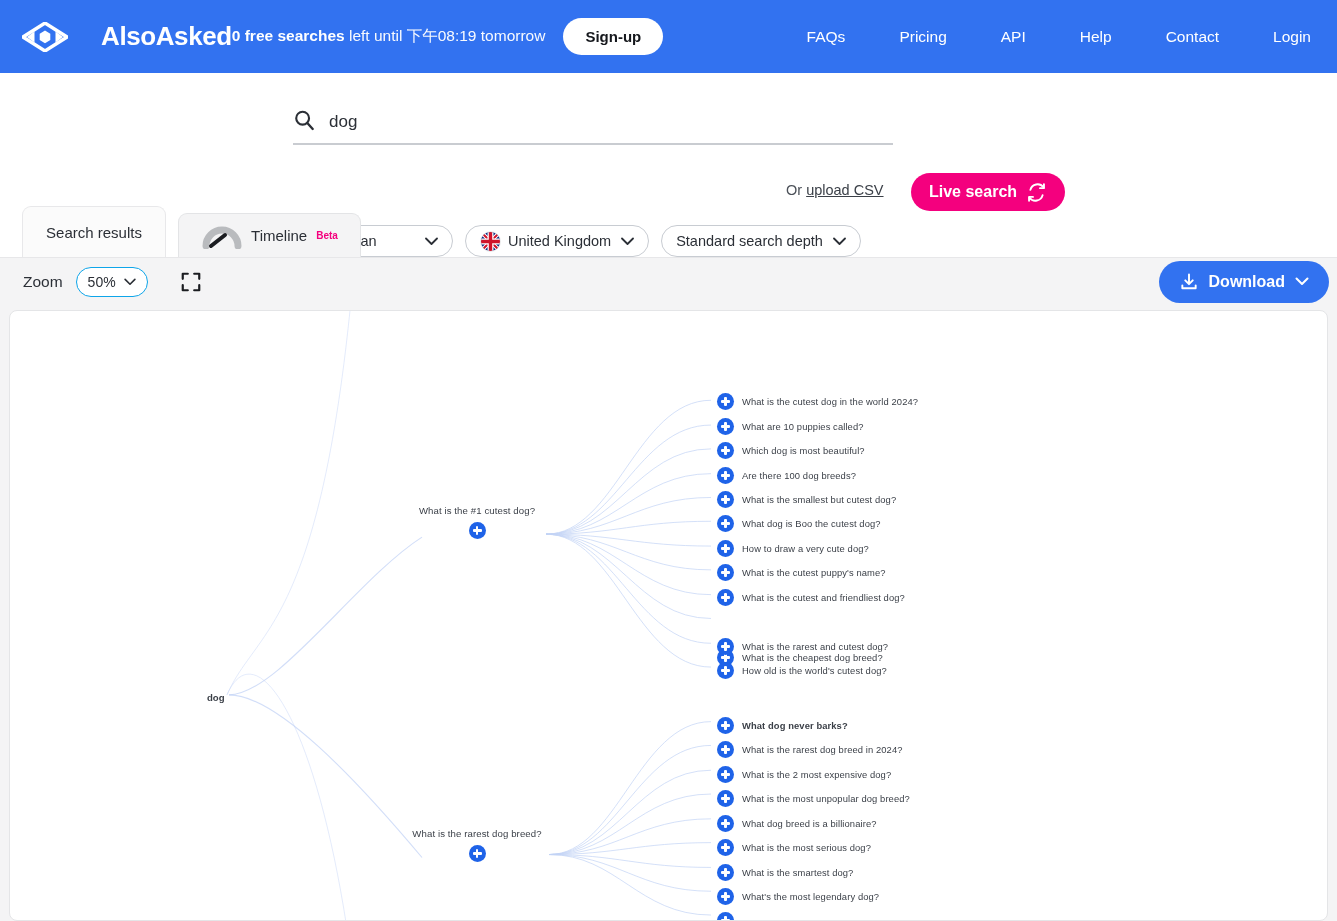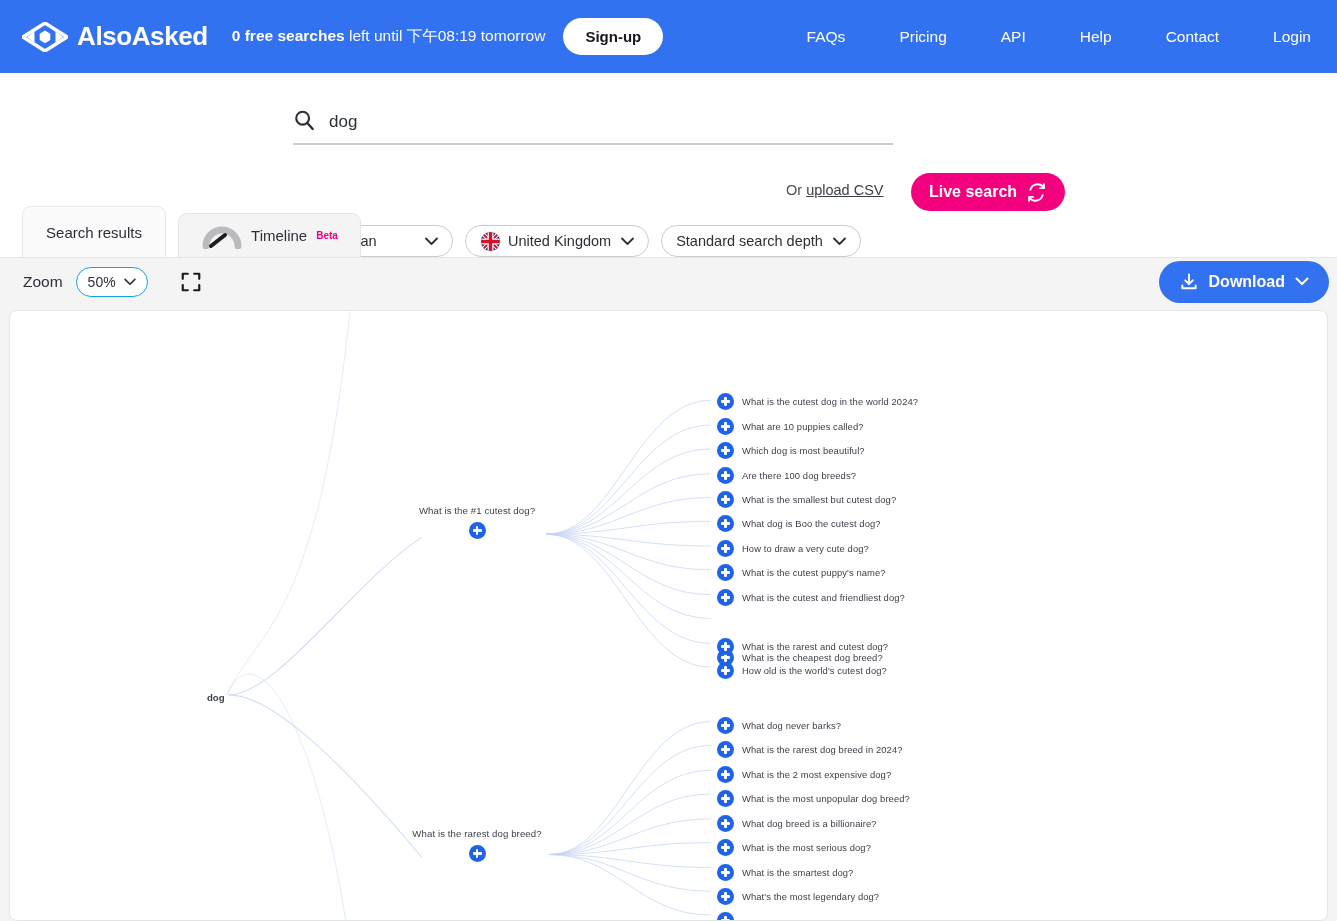--- a/index.html
+++ b/index.html
@@ -10,28 +10,28 @@
     overflow: hidden;
   }
 
   
   .topbar {
     position: absolute; top: 0; left: 0;
     width: 1337px; height: 73px;
     background: #3272F0;
     display: flex; align-items: center;
   }
-  .brand { display: flex; align-items: flex-end; margin-left: 22px; }
+  .brand { display: flex; align-items: flex-end; margin-left: 22px; gap: 24px; }
   .logo-mark { width: 46px; height: 30px; flex: none; }
   .brand-name {
     color: #ffffff; font-size: 26px; font-weight: bold;
     letter-spacing: -0.4px; margin-left: 9px;
   }
   .free-note {
-    margin-left: 24px; color: #ffffff; font-size: 15.5px;
+    color: #ffffff; font-size: 15.5px;
     white-space: nowrap;
   }
   .free-note b { font-weight: bold; }
   .free-note .lt { font-weight: normal; opacity: .97; }
   .signup-btn {
     margin-left: 18px;
     background: #ffffff; color: #16181d;
     font-size: 15px; font-weight: bold;
     border: none; border-radius: 20px;
     padding: 10px 22px; cursor: pointer;
@@ -380,21 +380,21 @@
           <span class="node-label">What is the rarest and cutest dog?</span>
         </div>
         <div class="node leaf" style="left: 707px; top: 351px;">
           <span class="plus"></span>
           <span class="node-label">How old is the world's cutest dog?</span>
         </div>
         <div class="node parent" style="left: 407px; top: 517px; width: 120px;">
           <span class="node-label">What is the rarest dog breed?</span>
           <span class="plus"></span>
         </div>
-        <div class="node leaf" style="left: 707px; top: 406px;">
+        <div class="node leaf" style="left: 707px; top: 406px; font-weight: bold;">
           <span class="plus"></span>
           <span class="node-label">What dog never barks?</span>
         </div>
         <div class="node leaf" style="left: 707px; top: 430px;">
           <span class="plus"></span>
           <span class="node-label">What is the rarest dog breed in 2024?</span>
         </div>
         <div class="node leaf" style="left: 707px; top: 455px;">
           <span class="plus"></span>
           <span class="node-label">What is the 2 most expensive dog?</span>

